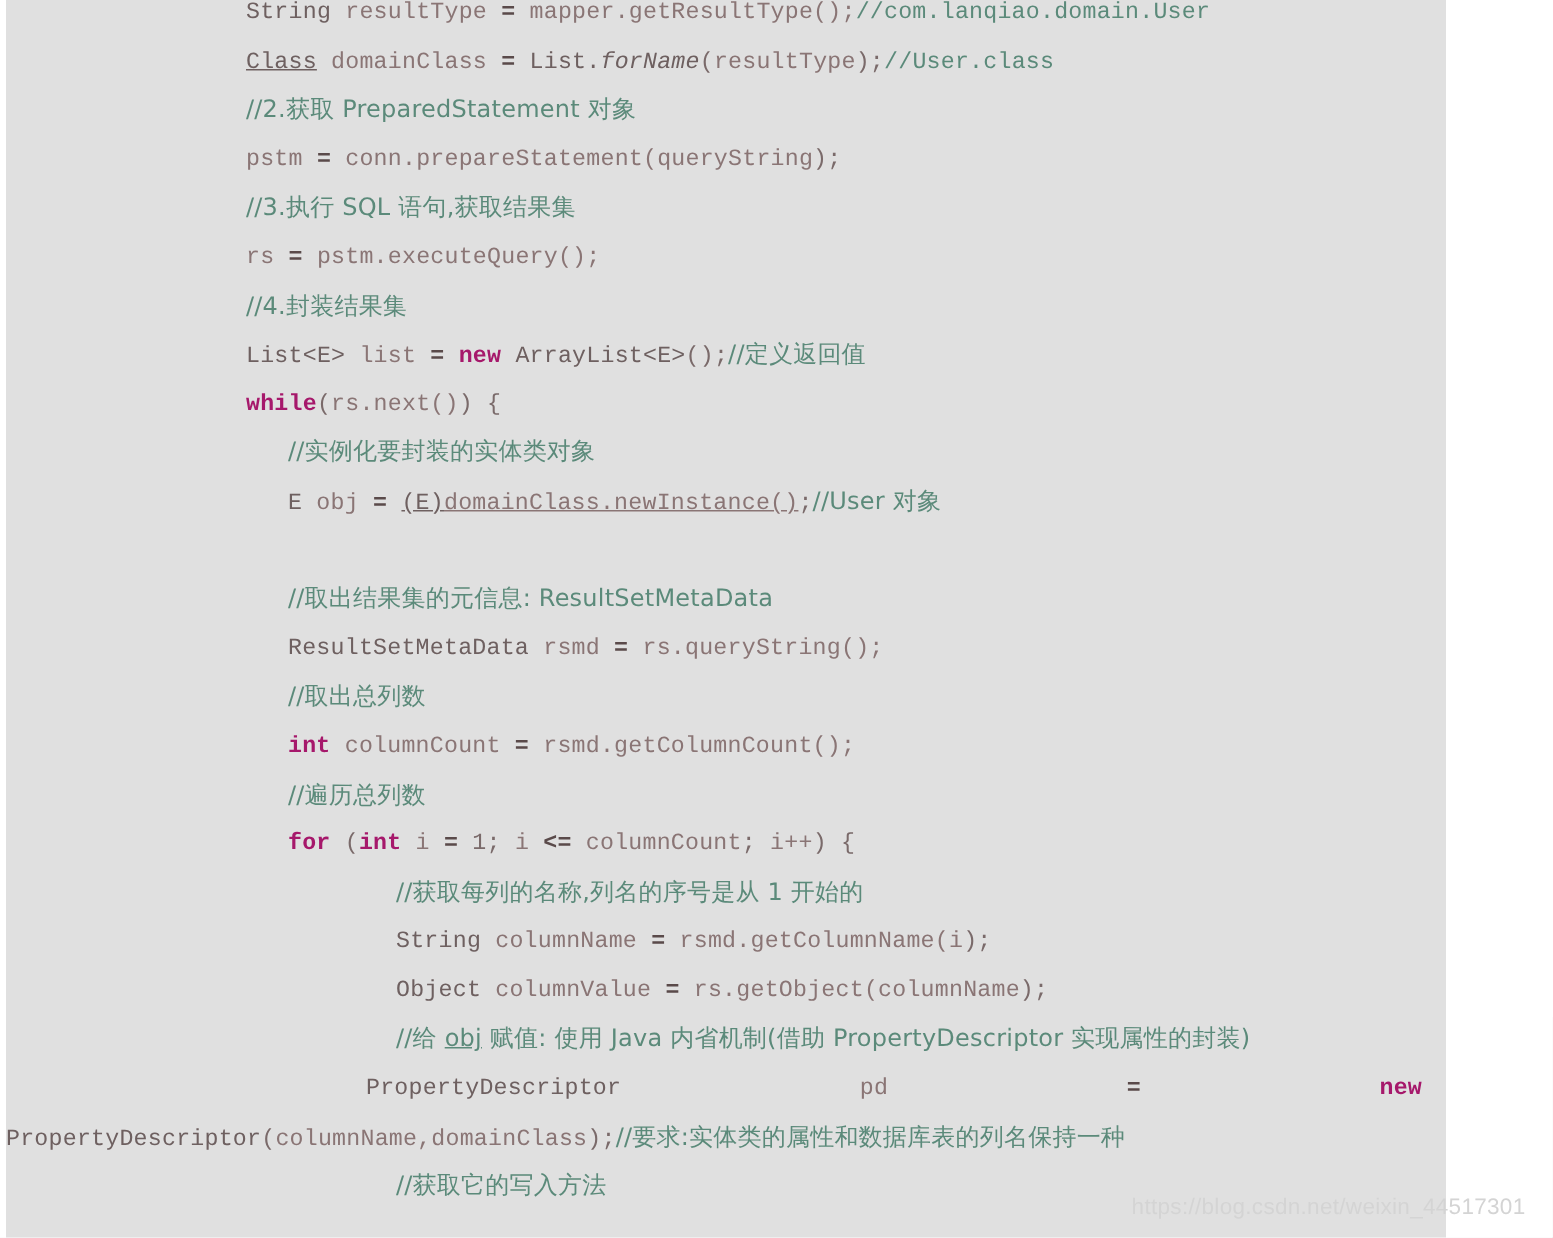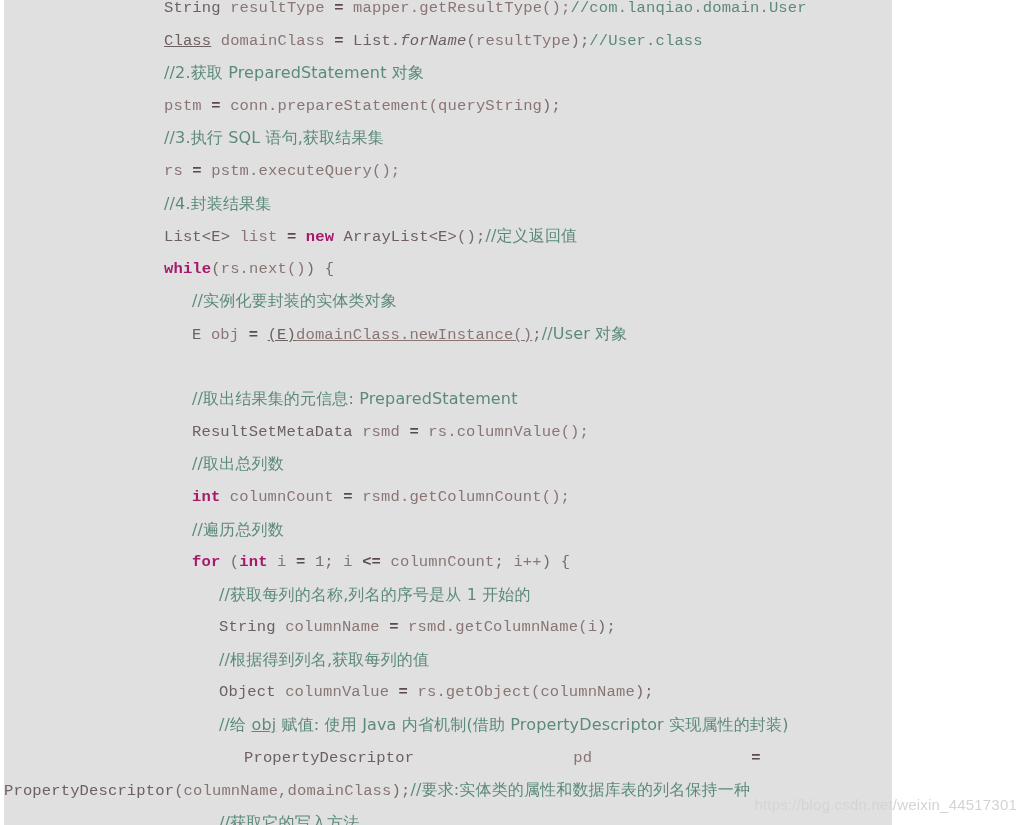--- a/index.html
+++ b/index.html
@@ -17,21 +17,21 @@
   .page {
     position: relative;
     width: 1035px;
     height: 825px;
     background: #ffffff;
   }
   .code-block {
     position: absolute;
     left: 4px;
     top: 0;
-    width: 888px;
+    width: 960px;
     height: 825px;
     background: #e0e0e0;
     box-sizing: border-box;
     overflow: hidden;
     padding-left: 28px;
   }
   .code-lines {
     position: absolute;
     left: 0;
     top: -8px;
@@ -41,21 +41,21 @@
     height: 32.6px;
     line-height: 32.6px;
     white-space: pre;
     font-size: 15.5px;
     letter-spacing: 0.15px;
     color: #7a6a6a;
   }
   
   .ind1 { padding-left: 160px; }
   .ind2 { padding-left: 188px; }
-  .ind3 { padding-left: 215px; }
+  .ind3 { padding-left: 215px; margin-left: 45px; }
   .ind0 { padding-left: 0px; }
 
   
   .kw   { color: #a6186b; font-weight: bold; }
   .plain{ color: #7a6a6a; }
   .ident{ color: #8a7575; }
   .cmt  { color: #5b8a7a; }
   .cmt-cjk { color: #5b8a7a; font-family: "DejaVu Sans", "Liberation Sans", sans-serif; font-size: 16px;}
   .type { color: #6e6060; }
   .ital { font-style: italic; color: #6e6060; }
@@ -95,29 +95,28 @@
         <div class="line ind1"><span class="cmt-cjk">//2.获取 PreparedStatement 对象</span></div>
         <div class="line ind1"><span class="ident">pstm </span><span class="op">= </span><span class="ident">conn.prepareStatement(</span><span class="ident">queryString</span><span class="plain">);</span></div>
         <div class="line ind1"><span class="cmt-cjk">//3.执行 SQL 语句,获取结果集</span></div>
         <div class="line ind1"><span class="ident">rs </span><span class="op">= </span><span class="ident">pstm.executeQuery();</span></div>
         <div class="line ind1"><span class="cmt-cjk">//4.封装结果集</span></div>
         <div class="line ind1"><span class="type">List&lt;E&gt; </span><span class="ident">list </span><span class="op">= </span><span class="kw">new </span><span class="type">ArrayList&lt;E&gt;</span><span class="plain">();</span><span class="cmt-cjk">//定义返回值</span></div>
         <div class="line ind1"><span class="kw">while</span><span class="plain">(</span><span class="ident">rs.next()</span><span class="plain">) {</span></div>
         <div class="line ind2"><span class="cmt-cjk">//实例化要封装的实体类对象</span></div>
         <div class="line ind2"><span class="type">E </span><span class="ident">obj </span><span class="op">= </span><span class="type und">(E)</span><span class="ident und">domainClass.newInstance()</span><span class="plain">;</span><span class="cmt-cjk">//User 对象</span></div>
         <div class="line ind2">&nbsp;</div>
-        <div class="line ind2"><span class="cmt-cjk">//取出结果集的元信息: PreparedStatement</span></div>
-        <div class="line ind2"><span class="type">ResultSetMetaData </span><span class="ident">rsmd </span><span class="op">= </span><span class="ident">rs.columnValue();</span></div>
+        <div class="line ind2"><span class="cmt-cjk">//取出结果集的元信息: ResultSetMetaData</span></div>
+        <div class="line ind2"><span class="type">ResultSetMetaData </span><span class="ident">rsmd </span><span class="op">= </span><span class="ident">rs.queryString();</span></div>
         <div class="line ind2"><span class="cmt-cjk">//取出总列数</span></div>
         <div class="line ind2"><span class="kw">int</span><span class="ident"> columnCount </span><span class="op">= </span><span class="ident">rsmd.getColumnCount();</span></div>
         <div class="line ind2"><span class="cmt-cjk">//遍历总列数</span></div>
         <div class="line ind2"><span class="kw">for </span><span class="plain">(</span><span class="kw">int</span><span class="ident"> i </span><span class="op">= </span><span class="plain">1; </span><span class="ident">i </span><span class="op">&lt;= </span><span class="ident">columnCount</span><span class="plain">; </span><span class="ident">i++</span><span class="plain">) {</span></div>
         <div class="line ind3"><span class="cmt-cjk">//获取每列的名称,列名的序号是从 1 开始的</span></div>
         <div class="line ind3"><span class="type">String </span><span class="ident">columnName </span><span class="op">= </span><span class="ident">rsmd.getColumnName(</span><span class="ident">i</span><span class="plain">);</span></div>
-        <div class="line ind3"><span class="cmt-cjk">//根据得到列名,获取每列的值</span></div>
         <div class="line ind3"><span class="type">Object </span><span class="ident">columnValue </span><span class="op">= </span><span class="ident">rs.getObject(</span><span class="ident">columnName</span><span class="plain">);</span></div>
         <div class="line ind3"><span class="cmt-cjk">//给 </span><span class="cmt-cjk und">obj</span><span class="cmt-cjk"> 赋值: 使用 Java 内省机制(借助 PropertyDescriptor 实现属性的封装)</span></div>
         <div class="line justified"><span class="type">PropertyDescriptor</span><span class="ident">pd</span><span class="op">=</span><span class="kw">new</span></div>
         <div class="line ind0"><span class="type">PropertyDescriptor</span><span class="plain">(</span><span class="ident">columnName,domainClass</span><span class="plain">);</span><span class="cmt-cjk">//要求:实体类的属性和数据库表的列名保持一种</span></div>
         <div class="line ind3"><span class="cmt-cjk">//获取它的写入方法</span></div>
       </div>
   </div>
 
   <div class="watermark">https://blog.csdn.net/weixin_44517301</div>
 

